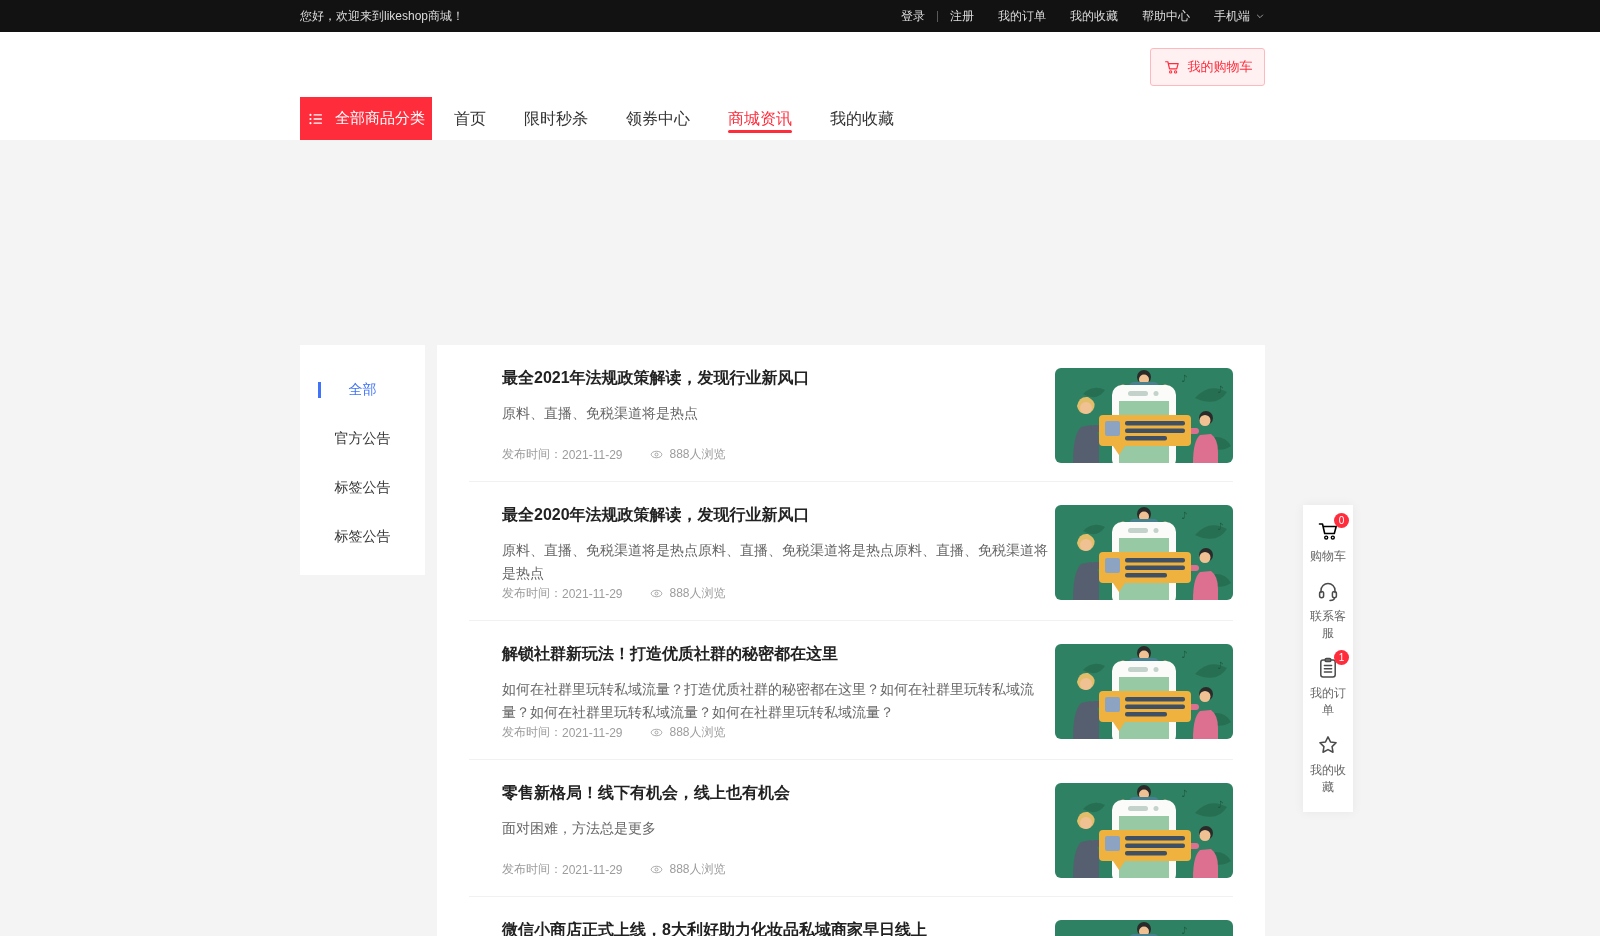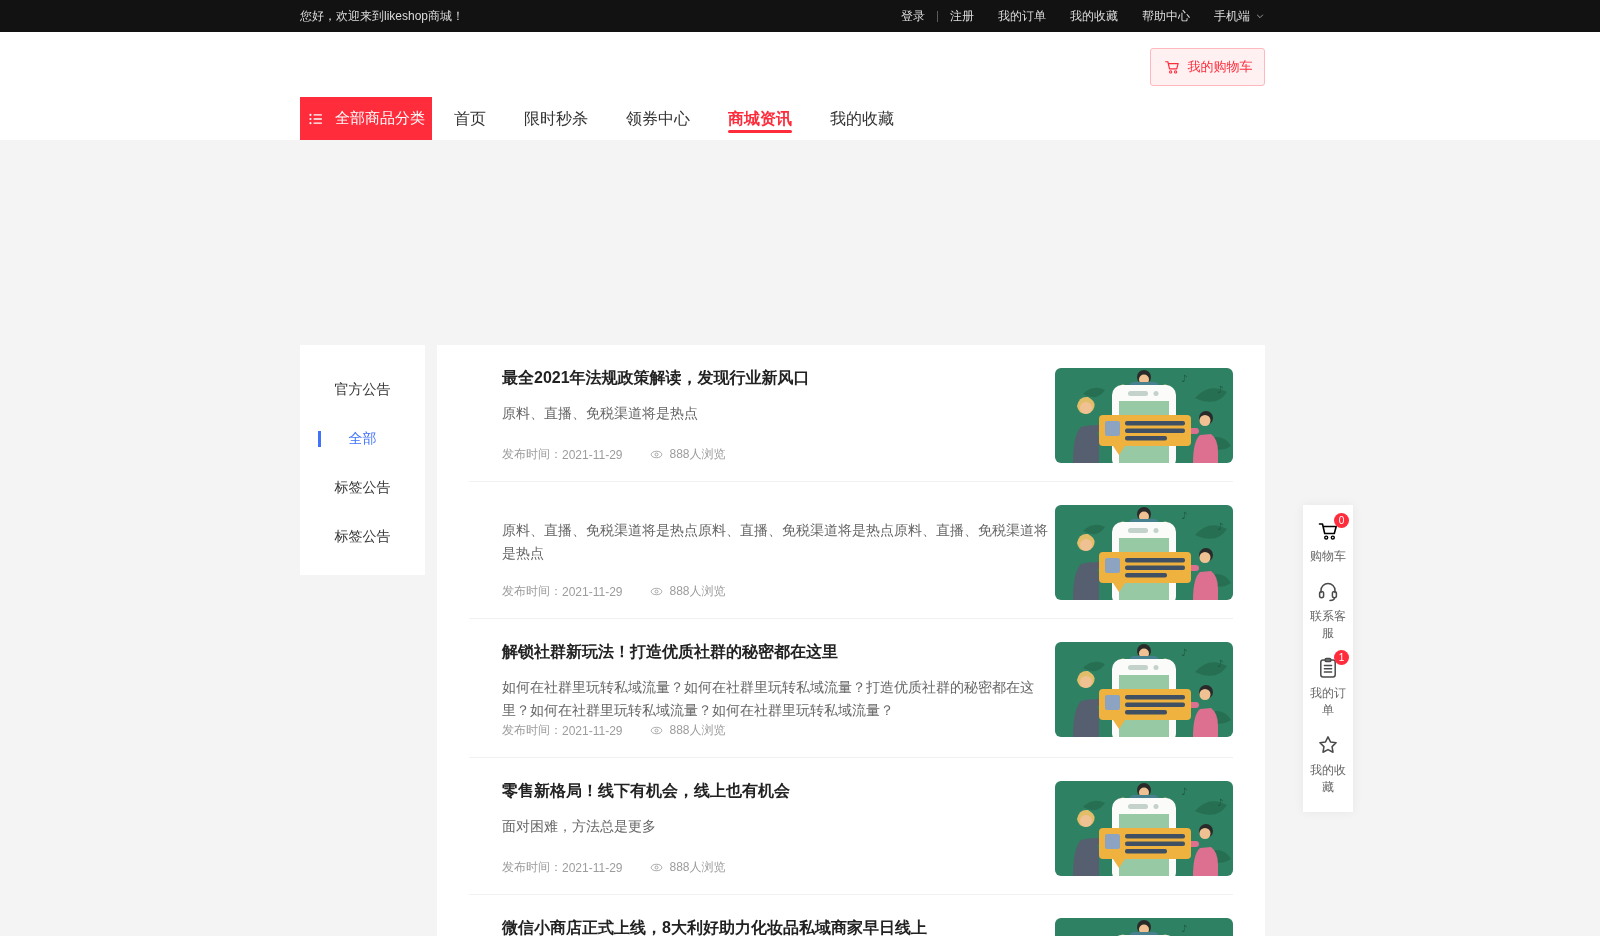--- a/index.html
+++ b/index.html
@@ -26,21 +26,21 @@
   .search-btn { width:70px; height:34px; margin:-2px -2px -2px 0; background:#ff2c3c; color:#fff; border:none; font-size:15px; cursor:pointer; font-family:inherit; flex-shrink:0; }
   .cart-btn { position:absolute; left:1150px; top:16px; width:115px; height:38px; background:#fff0f1; border:1px solid #ffb9be; border-radius:3px; color:#ff2c3c; font-size:13px; display:flex; align-items:center; justify-content:center; gap:7px; cursor:pointer; }
   .cart-btn .ic { width:18px; height:18px; stroke:#ff2c3c; fill:none; stroke-width:1.6; }
 
   
   .navrow { position:absolute; top:65px; left:0; width:100%; height:43px; }
   .cat-btn { position:absolute; left:300px; top:0; width:132px; height:43px; background:#ff2c3c; color:#ffffff; font-size:15px; display:flex; align-items:center; justify-content:center; gap:10px; cursor:pointer; }
   .cat-btn .ic { width:18px; height:18px; }
   .nav-items { position:absolute; left:454px; top:0; height:43px; display:flex; gap:38px; align-items:center; }
   .nav-item { position:relative; font-size:16px; color:#333; line-height:43px; height:43px; cursor:pointer; }
-  .nav-item.active { color:#ff2c3c; font-weight:bold; }
+  .nav-item.active { color:#ff2c3c; font-weight:normal; }
   .nav-item.active::after { content:""; position:absolute; left:0; right:0; bottom:7px; height:3px; background:#ff2c3c; border-radius:2px; }
 
   
   .side-card { position:absolute; left:300px; top:345px; width:125px; height:230px; background:#fff; padding-top:20px; }
   .side-item { position:relative; height:49px; display:flex; align-items:center; justify-content:center; font-size:14px; color:#333; cursor:pointer; }
   .side-item.active { color:#4073fa; }
   .side-item.active::before { content:""; position:absolute; left:18px; top:50%; transform:translateY(-50%); width:3px; height:16px; background:#4073fa; }
 
   
   .article-card { position:absolute; left:437px; top:345px; width:828px; height:700px; background:#fff; padding:0 32px; }
@@ -186,22 +186,22 @@
         <span class="nav-item">首页</span>
         <span class="nav-item">限时秒杀</span>
         <span class="nav-item">领券中心</span>
         <span class="nav-item active">商城资讯</span>
         <span class="nav-item">我的收藏</span>
       </div>
     </div>
   </div>
 
   <div class="side-card">
+    <div class="side-item active">全部</div>
     <div class="side-item">官方公告</div>
-    <div class="side-item active">全部</div>
     <div class="side-item">标签公告</div>
     <div class="side-item">标签公告</div>
   </div>
 
   <div class="article-card">
 
     <div class="article-row">
       <div class="art-text">
         <div class="art-title">最全2021年法规政策解读，发现行业新风口</div>
         <div class="art-desc">原料、直播、免税渠道将是热点</div>
@@ -218,20 +218,21 @@
       </div>
       <div class="thumb">
           <svg viewBox="0 0 178 95">
             <use href="#i-thumb"></use>
           </svg>
         </div>
     </div>
 
     <div class="article-row">
       <div class="art-text">
+        <div class="art-title">最全2020年法规政策解读，发现行业新风口</div>
         <div class="art-desc">原料、直播、免税渠道将是热点原料、直播、免税渠道将是热点原料、直播、免税渠道将是热点</div>
         <div class="art-meta">
           <span>发布时间：</span>
           <span>2021-11-29</span>
           <span class="art-views">
             <svg class="eye" viewBox="0 0 24 24">
                 <use href="#i-eye"></use>
               </svg>
             <span>888人浏览</span>
           </span>
@@ -240,21 +241,21 @@
       <div class="thumb">
           <svg viewBox="0 0 178 95">
             <use href="#i-thumb"></use>
           </svg>
         </div>
     </div>
 
     <div class="article-row">
       <div class="art-text">
         <div class="art-title">解锁社群新玩法！打造优质社群的秘密都在这里</div>
-        <div class="art-desc">如何在社群里玩转私域流量？如何在社群里玩转私域流量？打造优质社群的秘密都在这里？如何在社群里玩转私域流量？如何在社群里玩转私域流量？</div>
+        <div class="art-desc">如何在社群里玩转私域流量？打造优质社群的秘密都在这里？如何在社群里玩转私域流量？如何在社群里玩转私域流量？如何在社群里玩转私域流量？</div>
         <div class="art-meta">
           <span>发布时间：</span>
           <span>2021-11-29</span>
           <span class="art-views">
             <svg class="eye" viewBox="0 0 24 24">
                 <use href="#i-eye"></use>
               </svg>
             <span>888人浏览</span>
           </span>
         </div>

